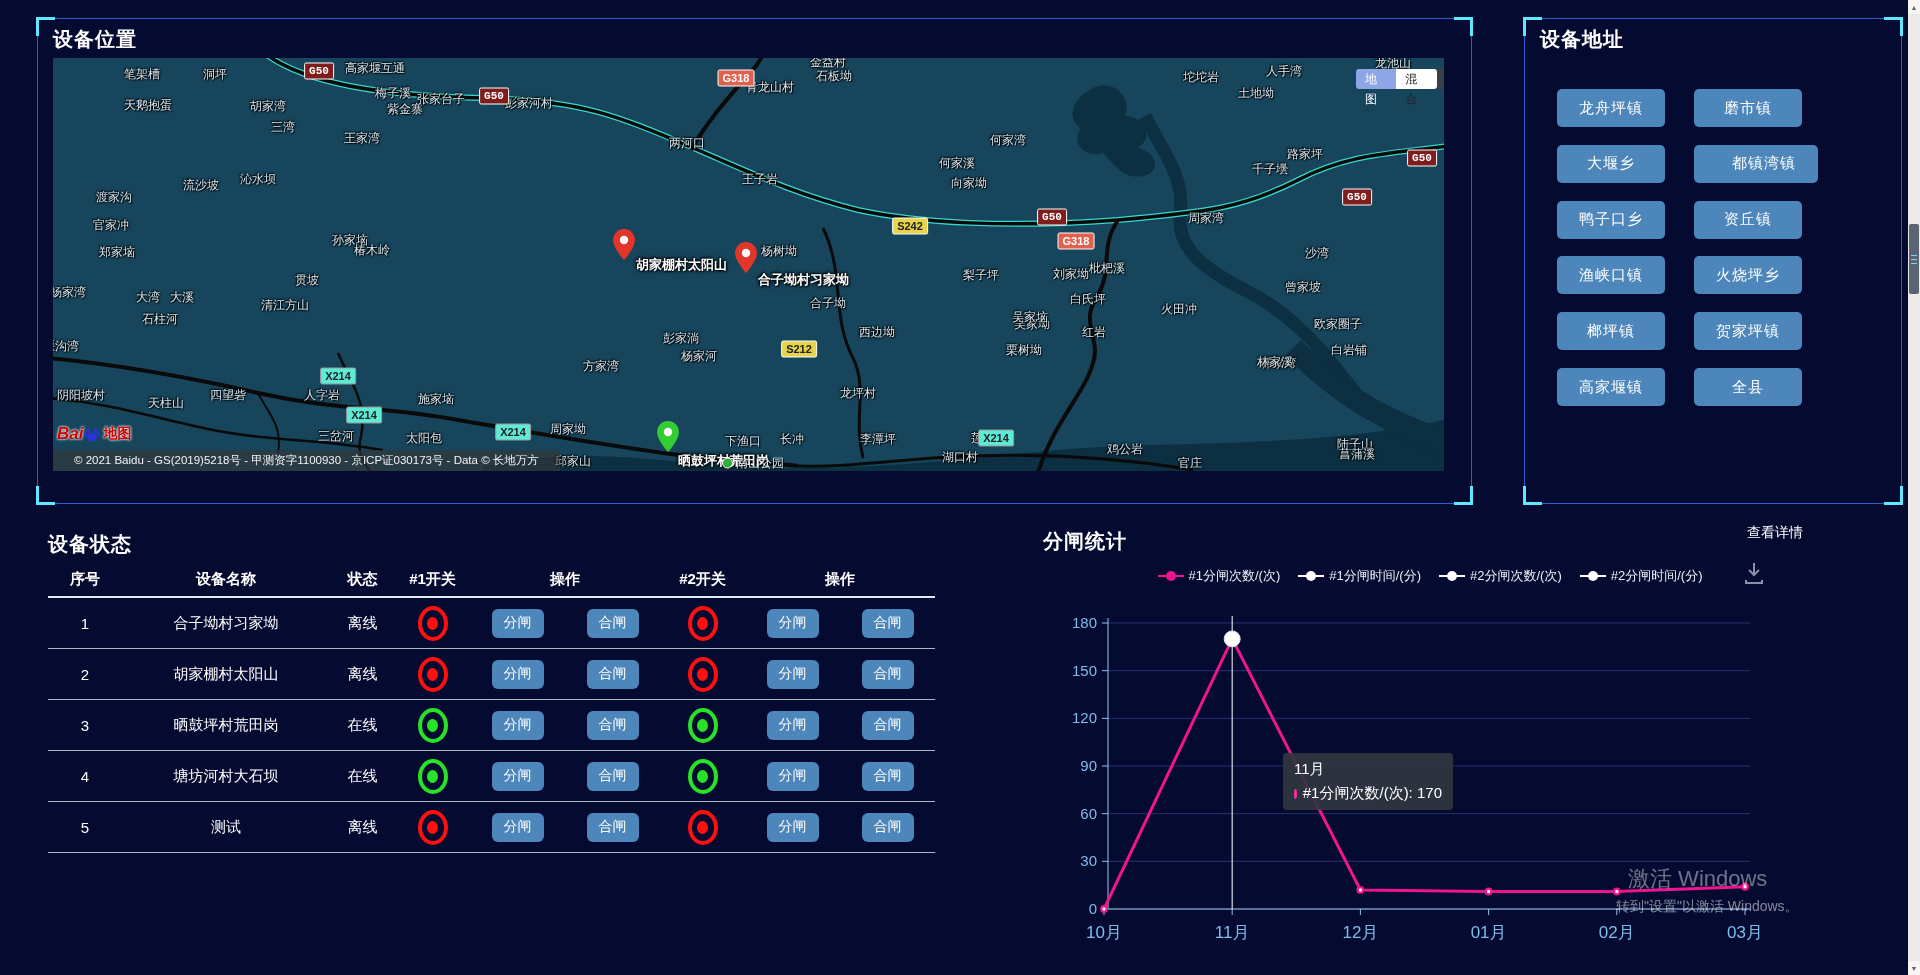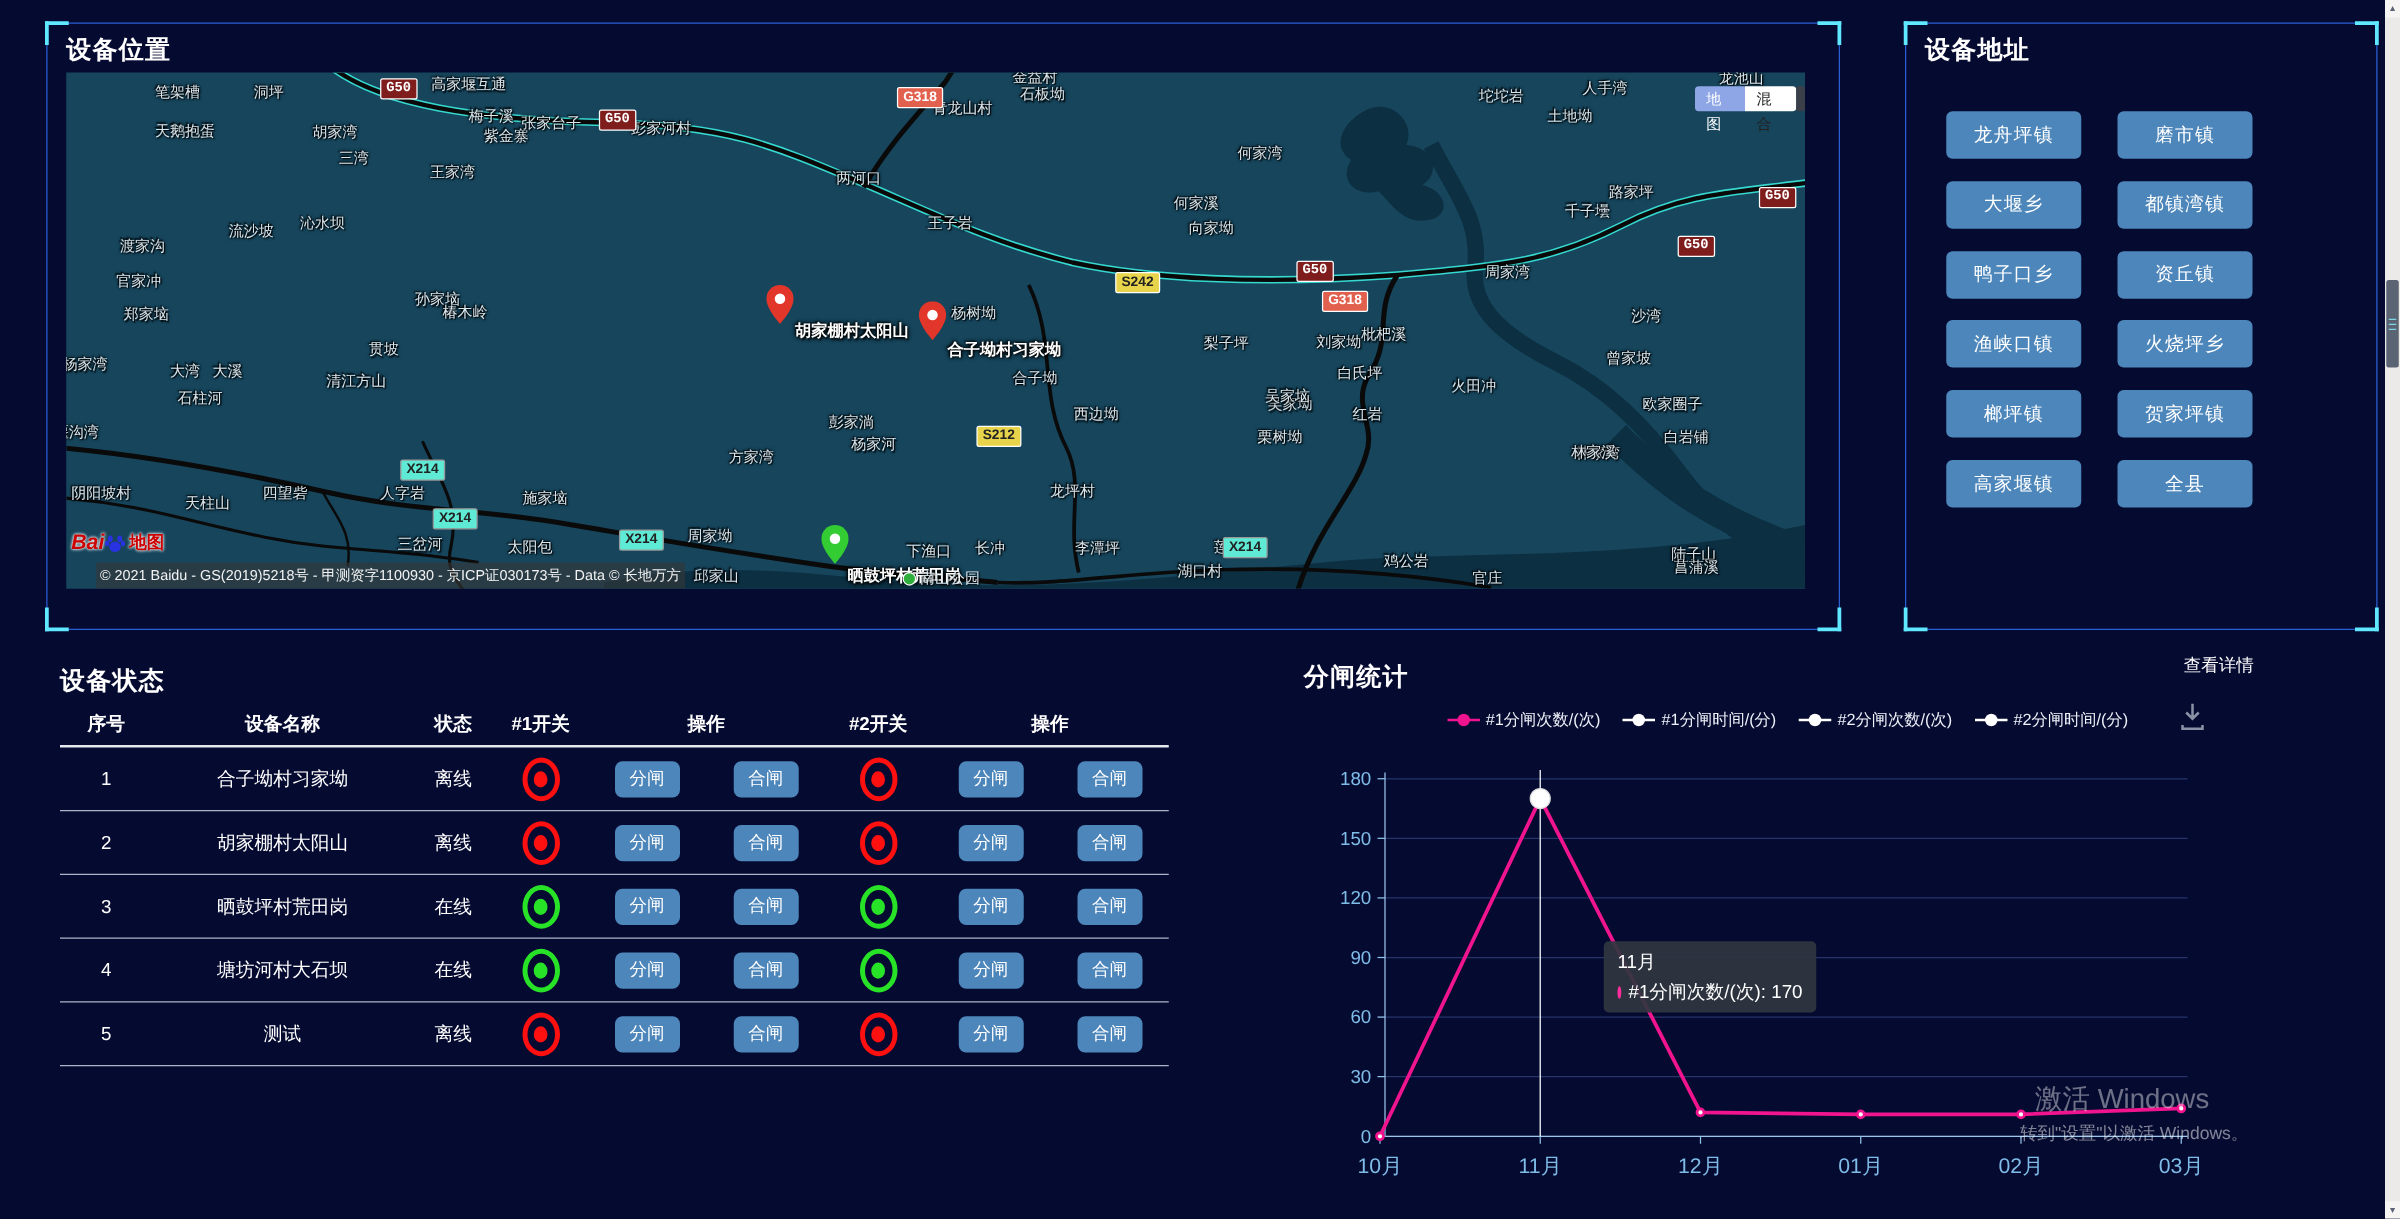--- a/index.html
+++ b/index.html
@@ -30,21 +30,21 @@
              text-shadow:1px 1px 2px #000,-1px -1px 2px #000,0 0 4px #000;}
   #map-toggle{position:absolute;left:1303px;top:11px;height:20px;display:flex;font-size:12px;line-height:20px;}
   #map-toggle .seg{padding:0 9px;border-radius:3px 0 0 3px;background:#8fa6e6;color:#fff;}
   #map-toggle .seg2{background:#fff;color:#222;border-radius:0 3px 3px 0;}
   #map-toggle .seg3{width:8px;background:#3a3f4a;border-radius:0 2px 2px 0;}
   #baidu-logo{position:absolute;left:4px;top:366px;display:flex;align-items:center;
               text-shadow:0 0 3px #fff,0 0 2px #fff;}
   #baidu-logo .bai{color:#cc0000;font-weight:bold;font-size:17px;font-style:italic;}
   #baidu-logo .ditu{color:#cc0000;font-weight:bold;font-size:14px;margin-left:2px;}
   #attribution{position:absolute;left:0px;top:392px;background:rgba(55,55,55,0.6);color:#f2f2f2;
-               font-size:11.5px;padding:3px 3px;white-space:nowrap;margin-left:24px;}
+               font-size:11.5px;padding:3px 21px;white-space:nowrap;}
   .poi{position:absolute;transform:translate(-50%,-50%);display:flex;align-items:center;gap:3px;
        font-size:12px;color:#d8e6ee;text-shadow:1px 1px 1px #000;}
   .poi i{width:9px;height:9px;border-radius:50%;background:#2fae3c;border:1.5px solid #fff;display:inline-block;}
   
   .addr-btn{position:absolute;width:108px;height:38px;background:#4d86ba;border-radius:5px;color:#fff;
             font-size:15px;display:flex;align-items:center;justify-content:center;cursor:pointer;letter-spacing:1px;}
   
   #status-table{position:absolute;left:48px;top:562px;width:887px;}
   .t-grid{display:grid;grid-template-columns:74px 208px 65px 75px 95px 95px 85px 95px 95px;align-items:center;}
   #t-head{height:34px;border-bottom:2px solid #e6e9f2;font-weight:bold;font-size:15px;}
@@ -128,21 +128,21 @@
           <span class="mlabel" style="left: 148px; top: 127px;">流沙坡</span>
           <span class="mlabel" style="left: 205px; top: 121px;">沁水坝</span>
           <span class="mlabel" style="left: 309px; top: 80px;">王家湾</span>
           <span class="mlabel" style="left: 634px; top: 85px;">两河口</span>
           <span class="mlabel" style="left: 717px; top: 29px;">青龙山村</span>
           <span class="mlabel" style="left: 775px; top: 4px;">金益村</span>
           <span class="mlabel" style="left: 781px; top: 18px;">石板坳</span>
           <span class="mlabel" style="left: 1148px; top: 19px;">坨坨岩</span>
           <span class="mlabel" style="left: 1231px; top: 13px;">人手湾</span>
           <span class="mlabel" style="left: 1203px; top: 35px;">土地坳</span>
-          <span class="mlabel" style="left: 940px; top: 65px; padding-left: 30px;">何家湾</span>
+          <span class="mlabel" style="left: 940px; top: 82px; padding-left: 30px;">何家湾</span>
           <span class="mlabel" style="left: 707px; top: 121px;">王子岩</span>
           <span class="mlabel" style="left: 904px; top: 105px;">何家溪</span>
           <span class="mlabel" style="left: 916px; top: 125px;">向家坳</span>
           <span class="mlabel" style="left: 1153px; top: 160px;">周家湾</span>
           <span class="mlabel" style="left: 1217px; top: 111px;">千子壜</span>
           <span class="mlabel" style="left: 1252px; top: 96px;">路家坪</span>
           <span class="mlabel" style="left: 1264px; top: 195px;">沙湾</span>
           <span class="mlabel" style="left: 1250px; top: 229px;">曾家坡</span>
           <span class="mlabel" style="left: 1285px; top: 266px;">欧家圈子</span>
           <span class="mlabel" style="left: 1296px; top: 292px;">白岩铺</span>
@@ -253,21 +253,21 @@
   <div class="panel" style="left:1524px;top:18px;width:376px;height:484px;">
     <span class="corner c-tl"></span>
     <span class="corner c-tr"></span>
     <span class="corner c-bl"></span>
     <span class="corner c-br"></span>
     <div class="panel-title">设备地址</div>
     <div id="addr-grid">
         <div class="addr-btn" style="left: 32px; top: 70px;">龙舟坪镇</div>
         <div class="addr-btn" style="left: 169px; top: 70px;">磨市镇</div>
         <div class="addr-btn" style="left: 32px; top: 125.8px;">大堰乡</div>
-        <div class="addr-btn" style="left: 169px; top: 125.8px;">都镇湾镇</div>
+        <div class="addr-btn" style="left: 169px; top: 125.8px; padding-left: 16px;">都镇湾镇</div>
         <div class="addr-btn" style="left: 32px; top: 181.6px;">鸭子口乡</div>
         <div class="addr-btn" style="left: 169px; top: 181.6px;">资丘镇</div>
         <div class="addr-btn" style="left: 32px; top: 237.4px;">渔峡口镇</div>
         <div class="addr-btn" style="left: 169px; top: 237.4px;">火烧坪乡</div>
         <div class="addr-btn" style="left: 32px; top: 293.2px;">榔坪镇</div>
         <div class="addr-btn" style="left: 169px; top: 293.2px;">贺家坪镇</div>
         <div class="addr-btn" style="left: 32px; top: 349px;">高家堰镇</div>
         <div class="addr-btn" style="left: 169px; top: 349px;">全县</div>
       </div>
   </div>

